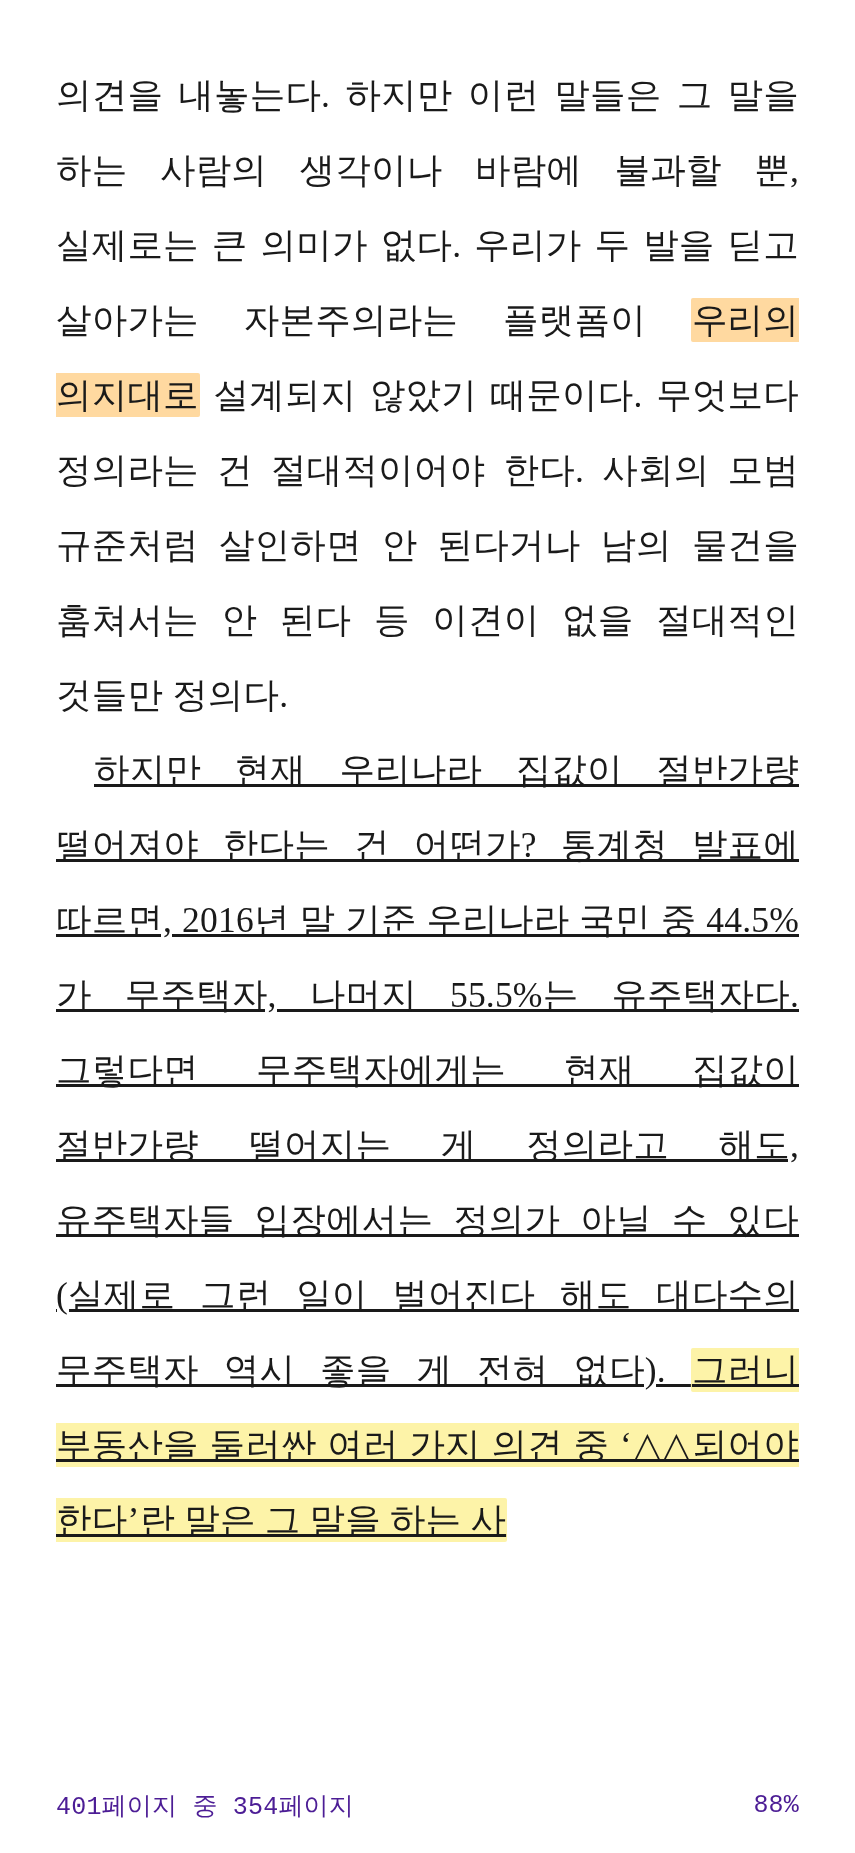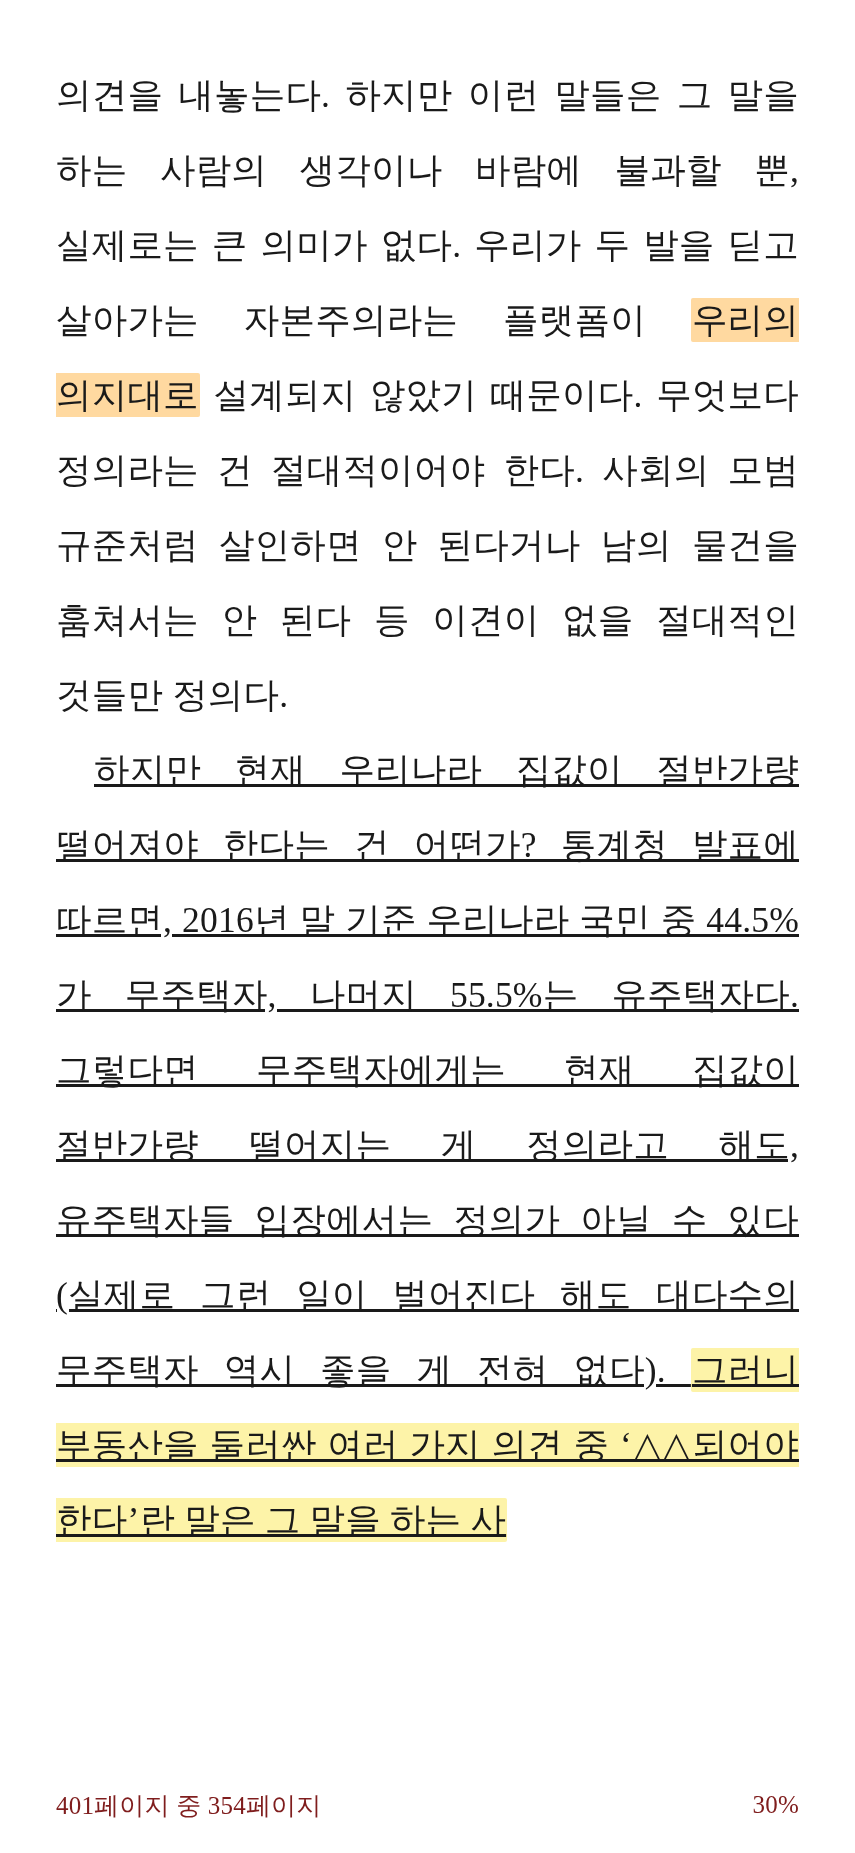--- a/index.html
+++ b/index.html
@@ -59,35 +59,35 @@
     position: absolute;
     left: 0;
     right: 0;
     bottom: 0;
     height: 96px;
     box-sizing: border-box;
     padding: 0 56px;
     display: flex;
     align-items: center;
     justify-content: space-between;
-    font-family: Liberation Serif, serif;
+    font-family: Liberation Mono, monospace;
     font-size: 25px;
-    color: #7f1d1d;
+    color: #4c1d95;
     letter-spacing: 0.2px;
   }
   .footer-left, .footer-right {
     white-space: nowrap;
   }
 </style>
 </head>
 <body>
 
 <div class="reader">
   <div class="page-body">
     <p class="para" id="para-1"><span>의견을 내놓는다. 하지만 이런 말들은 그 말을 하는 사람의 생각이나 바람에 불과할 뿐, 실제로는 큰 의미가 없다. 우리가 두 발을 딛고 살아가는 자본주의라는 플랫폼이 </span><span class="hl-orange">우리의 의지대로</span><span> 설계되지 않았기 때문이다. 무엇보다 정의라는 건 절대적이어야 한다. 사회의 모범 규준처럼 살인하면 안 된다거나 남의 물건을 훔쳐서는 안 된다 등 이견이 없을 절대적인 것들만 정의다.</span></p>
     <p class="para indent" id="para-2"><span>하지만 현재 우리나라 집값이 절반가량 떨어져야 한다는 건 어떤가? 통계청 발표에 따르면, 2016년 말 기준 우리나라 국민 중 44.5%가 무주택자, 나머지 55.5%는 유주택자다. 그렇다면 무주택자에게는 현재 집값이 절반가량 떨어지는 게 정의라고 해도, 유주택자들 입장에서는 정의가 아닐 수 있다(실제로 그런 일이 벌어진다 해도 대다수의 무주택자 역시 좋을 게 전혀 없다). </span><span class="hl-yellow">그러니 부동산을 둘러싼 여러 가지 의견 중 ‘△△되어야 한다’란 말은 그 말을 하는 사</span></p>
   </div>
 </div>
 
 <div class="footer">
   <span class="footer-left">401페이지 중 354페이지</span>
-  <span class="footer-right">30%</span>
+  <span class="footer-right">88%</span>
 </div>
 
 </body></html>

